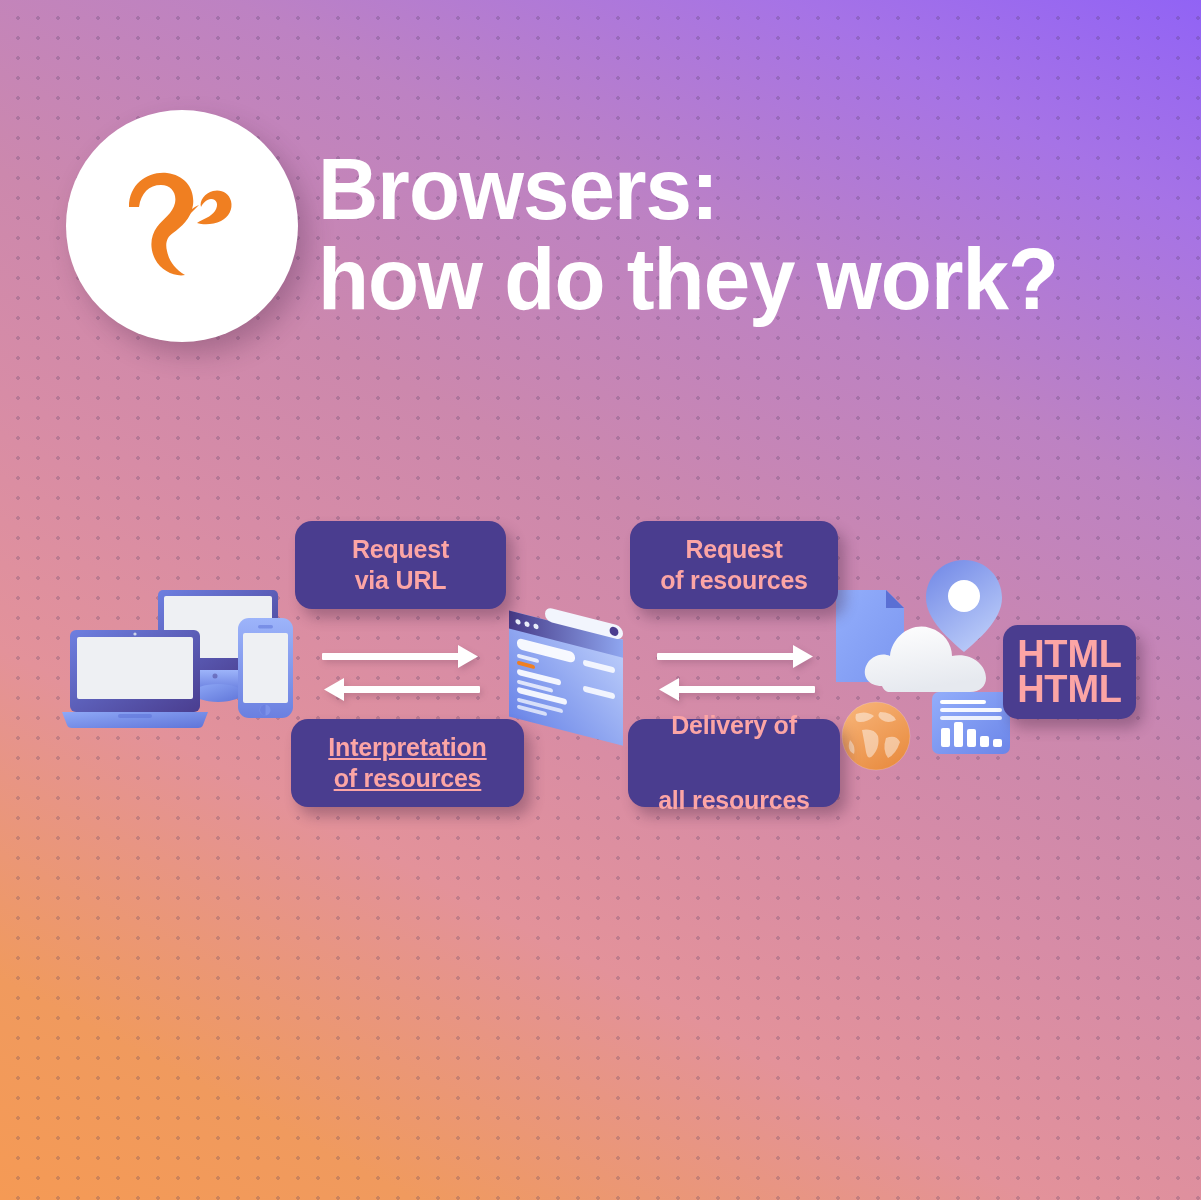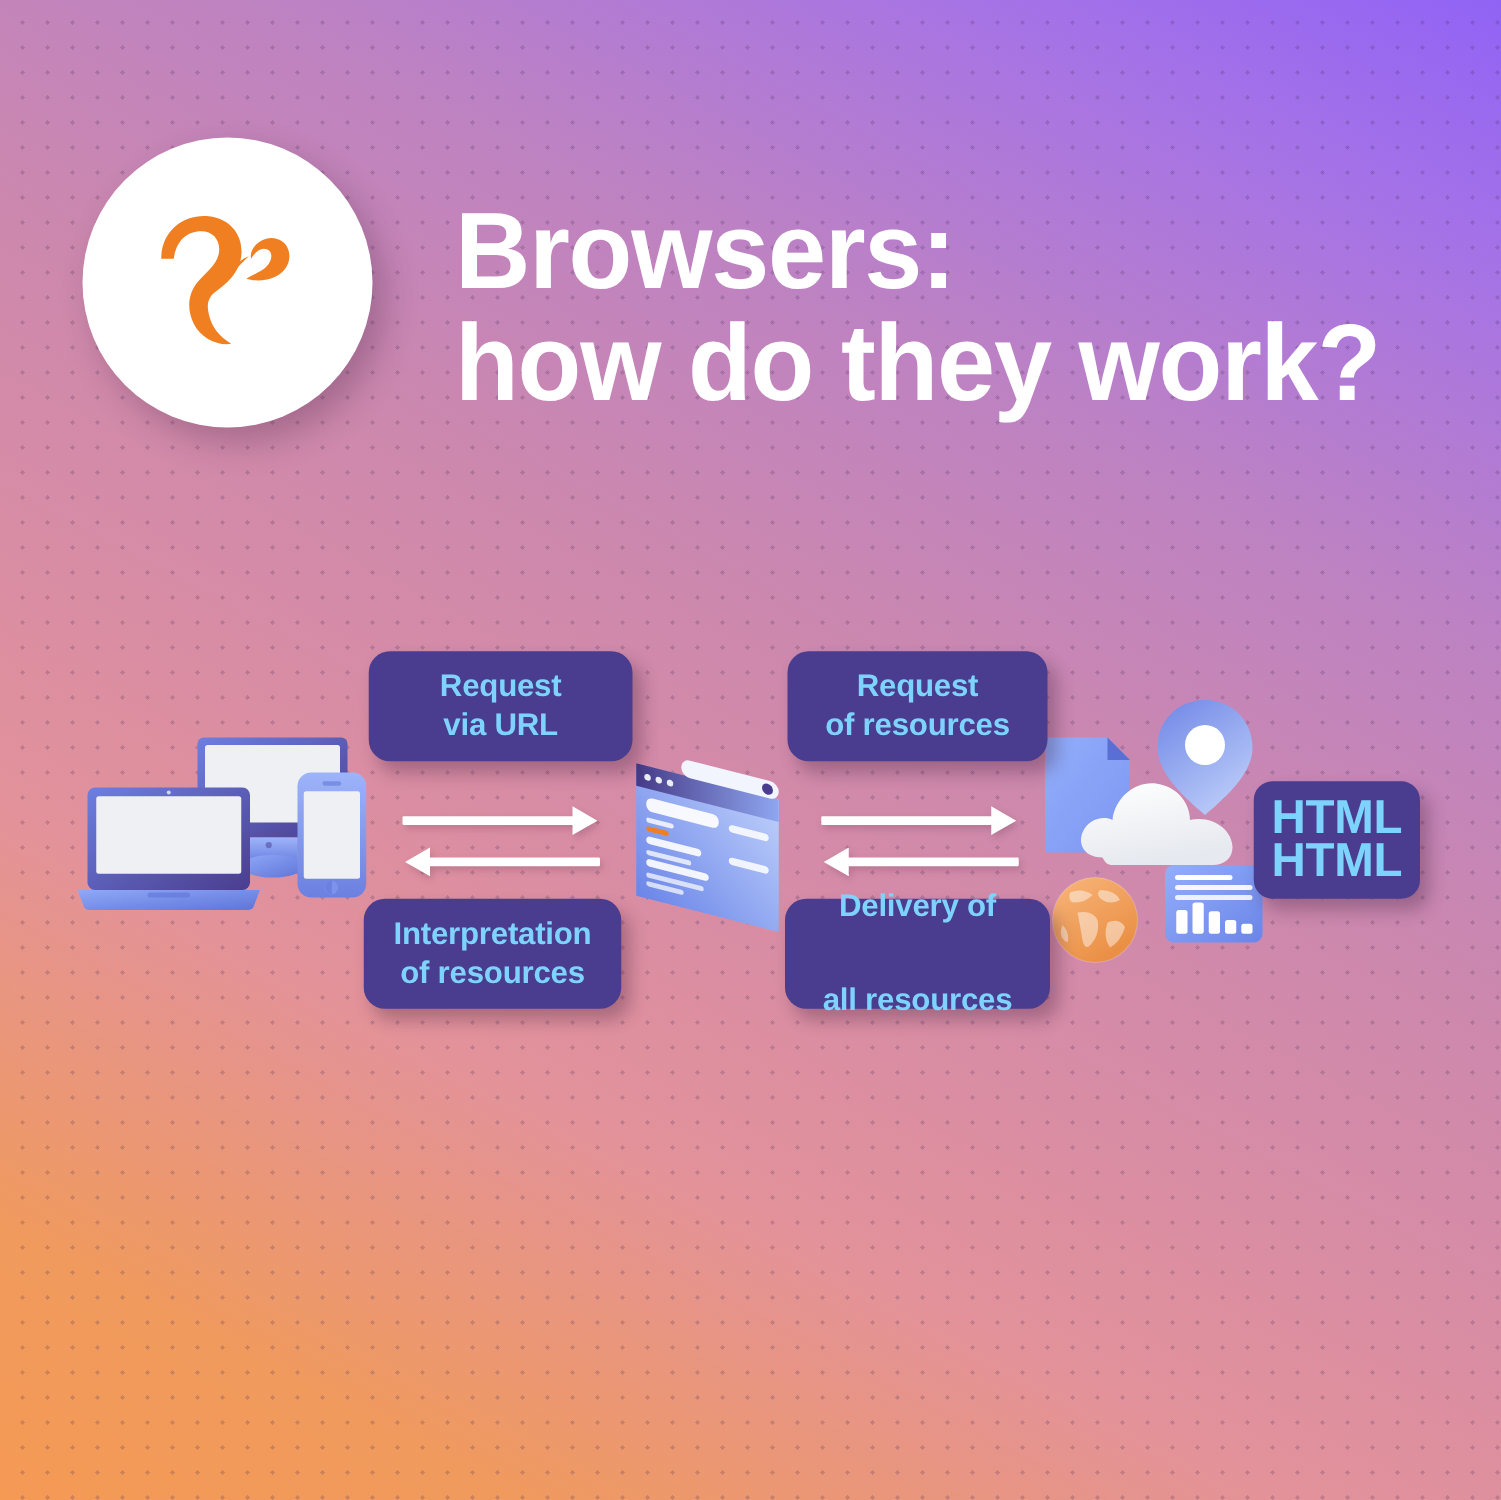--- a/index.html
+++ b/index.html
@@ -50,23 +50,22 @@
     box-shadow: 10px 12px 26px rgba(60,30,60,0.28);
     display: flex;
     align-items: center;
     justify-content: center;
   }
   .logo-circle svg { display: block; }
 
   .title {
     position: absolute;
     left: 318px;
-    top: 156px;
+    top: 144px;
     width: 800px;
-    margin-left: 46px;
   }
   .title-line {
     color: #ffffff;
     font-family: "Liberation Sans Narrow", "Liberation Sans", sans-serif;
     font-weight: bold;
     font-size: 87px;
     line-height: 90px;
     letter-spacing: -1px;
     white-space: nowrap;
     transform: scaleX(0.96);
@@ -74,37 +73,37 @@
   }
 
   
   .stage { position: absolute; }
 
   
   .chip {
     position: absolute;
     background: #4a3d8f;
     border-radius: 17px;
-    color: #7dd3fc;
+    color: #fca5a5;
     font-weight: bold;
     text-align: center;
     display: flex;
     flex-direction: column;
     align-items: center;
     justify-content: center;
     box-shadow: 7px 9px 14px rgba(60,30,60,0.33);
     line-height: 31px;
     font-size: 25px;
     letter-spacing: -0.2px;
     padding: 0 14px;
   }
   .chip span { display: block; white-space: nowrap; }
 
   #chip-request-url      { left: 295px; top: 521px; width: 211px; height: 88px; }
-  #chip-interpretation   { left: 291px; top: 719px; width: 206px; height: 88px; }
+  #chip-interpretation   { left: 291px; top: 719px; width: 233px; height: 88px; text-decoration: underline; }
   #chip-request-res      { left: 630px; top: 521px; width: 208px; height: 88px; }
   #chip-delivery         { left: 628px; top: 719px; width: 212px; height: 88px; gap: 44px; }
 
   #chip-html-code {
     left: 1003px; top: 625px; width: 133px; height: 94px;
     border-radius: 15px; font-size: 38px; line-height: 35px;
   }
 
   
   .arrows { position: absolute; width: 180px; height: 70px; }

